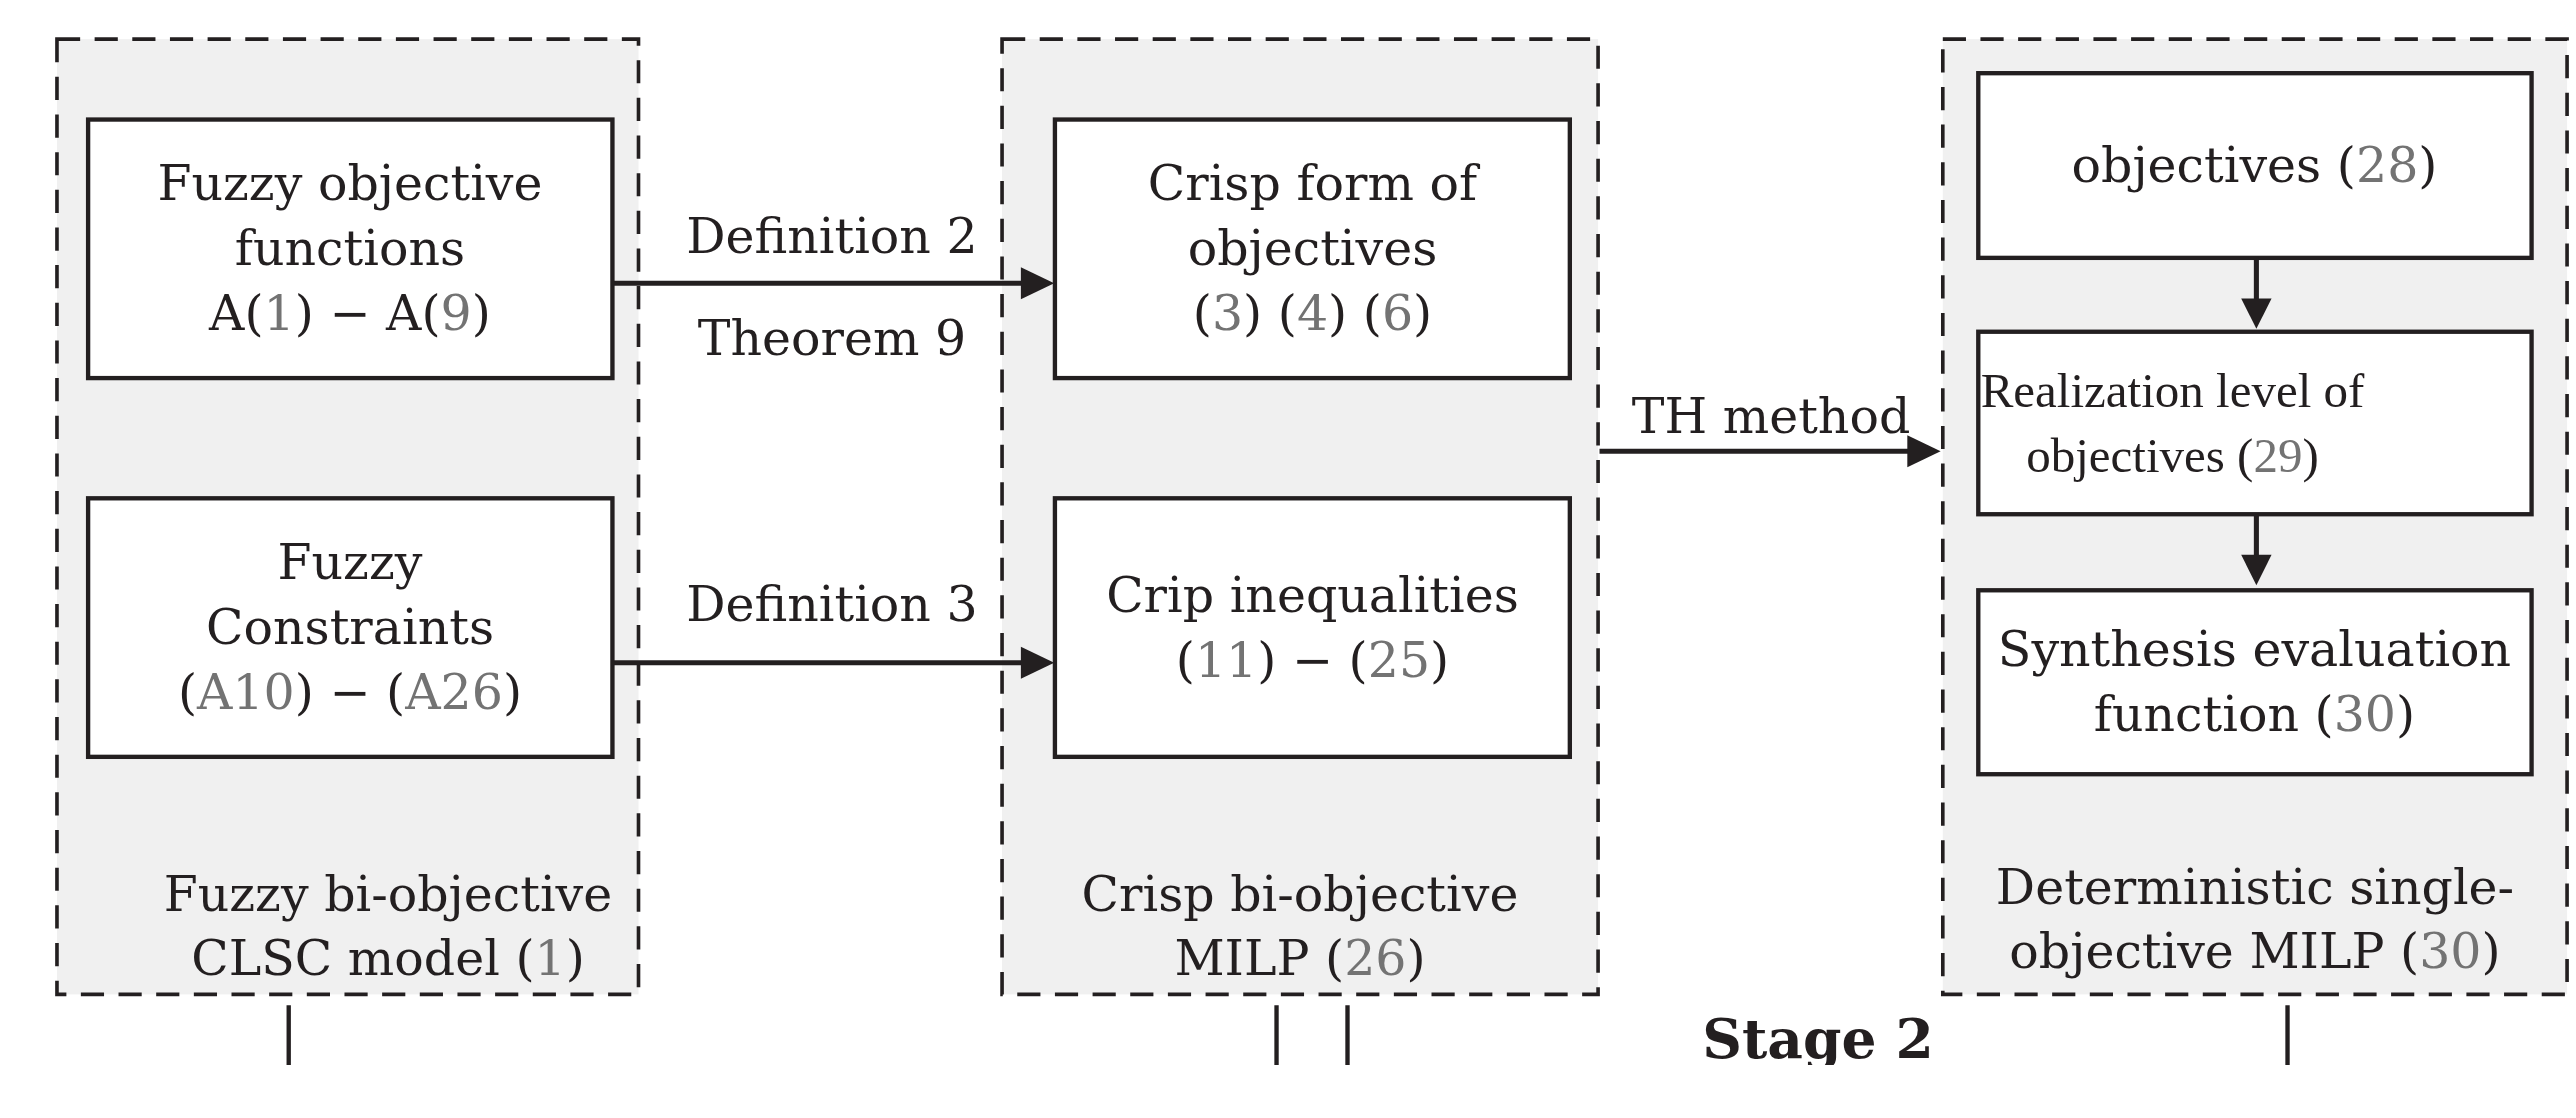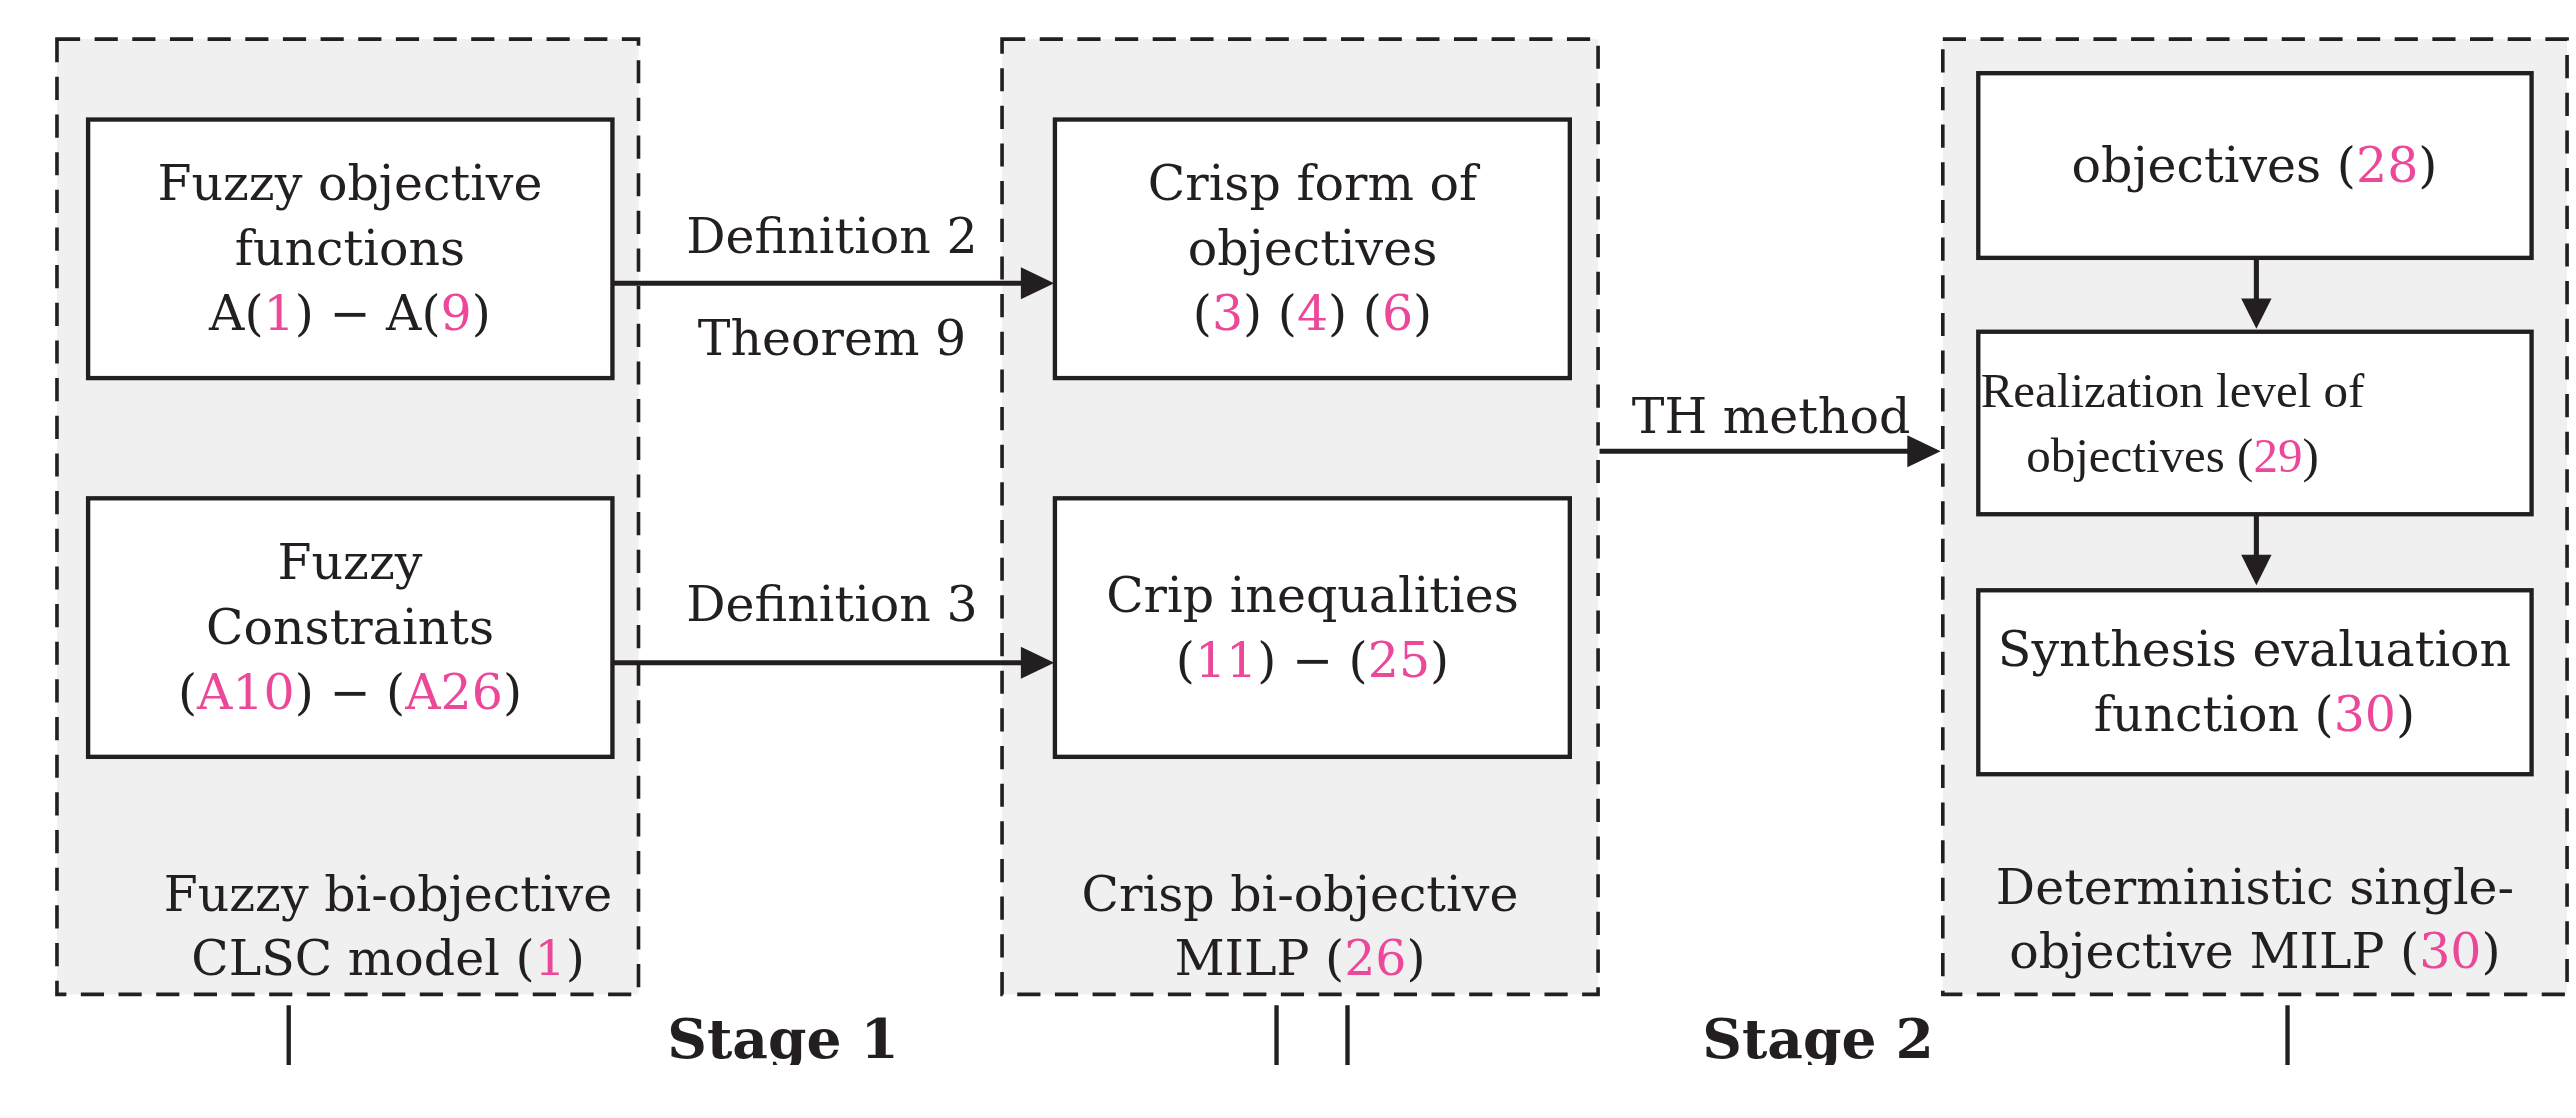--- a/index.html
+++ b/index.html
@@ -16,21 +16,21 @@
   .stage-root svg{position:absolute;left:0;top:0;z-index:0;}
   .txt{
     position:absolute;z-index:1;
     display:flex;flex-direction:column;
     align-items:center;justify-content:center;
     text-align:center;
     font-size:49px;line-height:65px;
     color:#231f20;
     white-space:nowrap;
   }
-  .blue{color:#ec4899;}
+  .blue{color:#737373;}
   
   .box-l1{left:60px;top:119px;width:524px;height:259px;}
   .box-l2{left:60px;top:498px;width:524px;height:259px;}
   .box-m1{left:1027px;top:119px;width:515px;height:259px;}
   .box-m2{left:1027px;top:498px;width:515px;height:259px;}
   .box-r1{left:1950px;top:73px;width:553px;height:185px;}
   .box-r2{left:1868px;top:332px;width:553px;height:182px;font-family:Liberation Serif, serif;}
   .box-r3{left:1950px;top:590px;width:553px;height:184px;}
   
   .plabel{line-height:64px;}
@@ -147,17 +147,16 @@
   <div class="txt plabel plabel-right">
     <div>Deterministic single-</div>
     <div><span>objective MILP (</span><span class="blue">30</span><span>)</span></div>
   </div>
 
   <div class="txt alabel lab-def2">Definition 2</div>
   <div class="txt alabel lab-thm1">Theorem 9</div>
   <div class="txt alabel lab-def3">Definition 3</div>
   <div class="txt alabel lab-th">TH method</div>
 
-  <div class="txt stage-label lab-stage1">Stage 1</div>
   <div class="txt stage-label lab-stage2">Stage 2</div>
 
 </div>
 
 
 </body></html>

